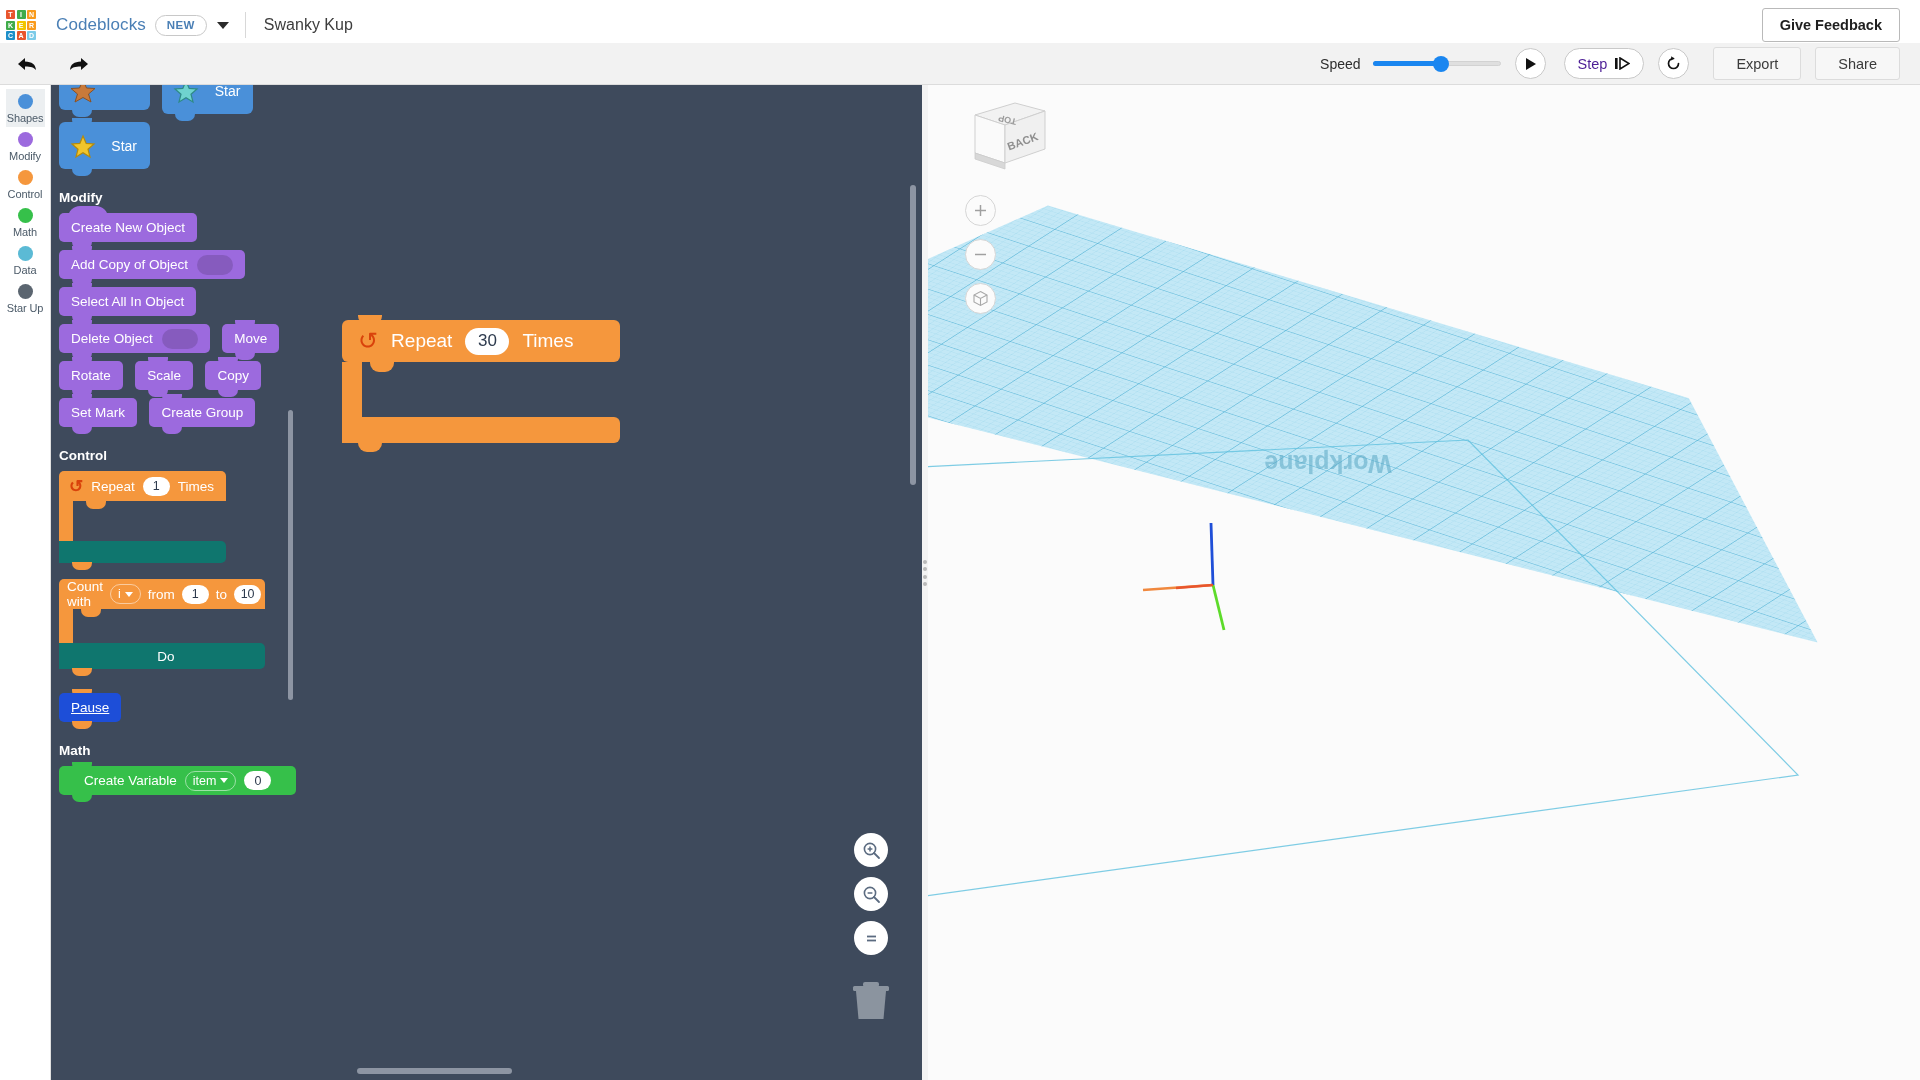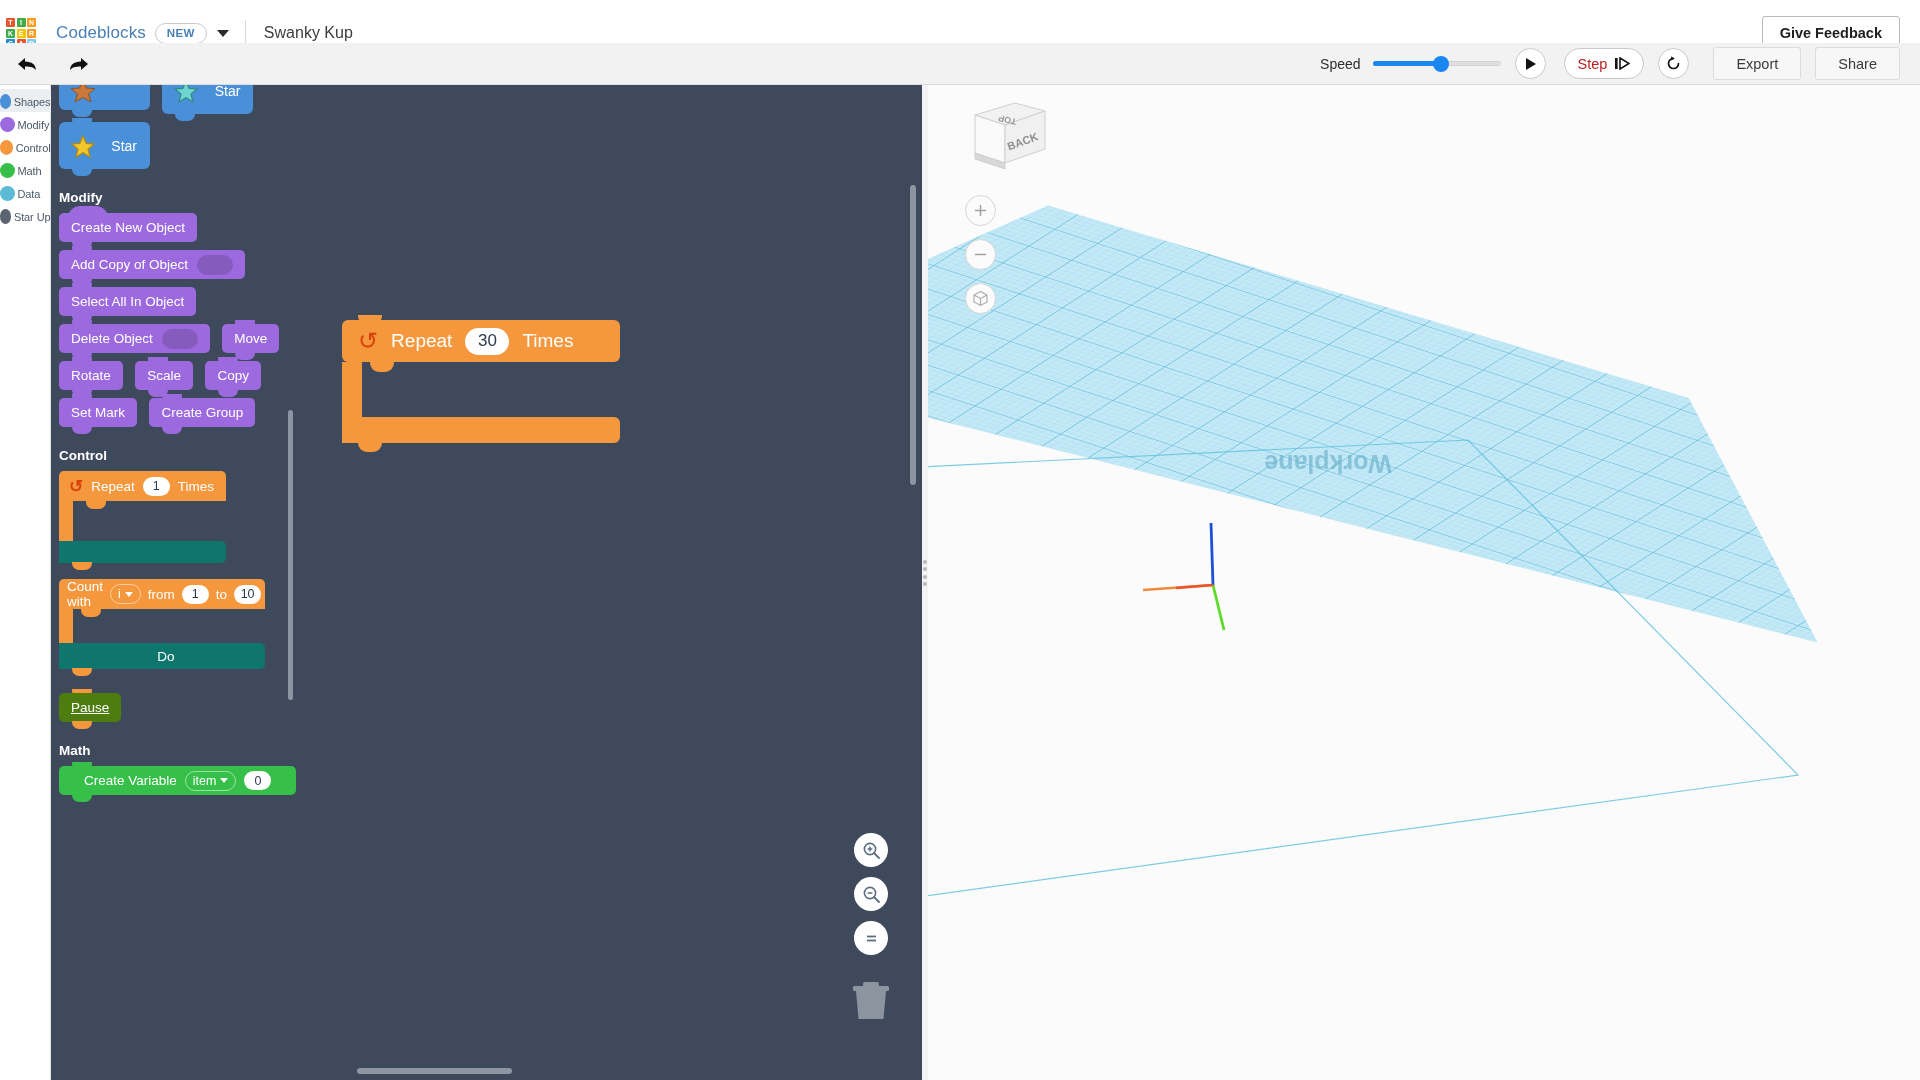--- a/index.html
+++ b/index.html
@@ -8,21 +8,21 @@
     width: 1920px; height: 1080px;
     overflow: hidden;
     font-family: "Liberation Sans", sans-serif;
     background: #ffffff;
     -webkit-font-smoothing: antialiased;
   }
   #app { position: relative; width: 1920px; height: 1080px; }
 
   
   .topbar {
-    position: absolute; left: 0; top: 12px; width: 1920px; height: 43px;
+    position: absolute; left: 0; top: 4px; width: 1920px; height: 43px;
     background: #ffffff; border-bottom: 1px solid #e3e3e3;
     display: flex; align-items: center;
   }
   .logo {
     width: 30px; height: 30px; margin-left: 6px;
     display: grid; grid-template-columns: repeat(3, 9px); grid-template-rows: repeat(3, 9px);
     gap: 1.5px;
   }
   .logo span {
     display: flex; align-items: center; justify-content: center;
@@ -81,38 +81,38 @@
   }
   .round-btn {
     width: 31px; height: 31px; border-radius: 50%; border: 1px solid #c9c9c9;
     background: #fff; display: flex; align-items: center; justify-content: center;
     cursor: pointer;
   }
   .play-btn { margin-right: 18px; }
   .step-btn {
     height: 31px; padding: 0 13px; border-radius: 16px; border: 1px solid #c9c9c9;
     background: #fff; display: flex; align-items: center; gap: 7px;
-    font-size: 14.5px; color: #b91c1c; cursor: pointer; margin-right: 14px;
+    font-size: 14.5px; color: #4c1d95; cursor: pointer; margin-right: 14px;
   }
   .restart-btn { margin-right: 24px; }
   .flat-btn {
     height: 33px; padding: 0 22px; border: 1px solid #dcdcdc; border-radius: 3px;
     background: #f7f7f7; font-size: 14.5px; color: #3b3b3b;
     display: flex; align-items: center; cursor: pointer; margin-right: 14px;
   }
   .flat-btn.last { margin-right: 20px; }
 
   
   .rail {
     position: absolute; left: 0; top: 85px; width: 51px; bottom: 0;
     background: #ffffff; border-right: 1px solid #e0e0e0;
     display: flex; flex-direction: column; align-items: center; padding-top: 4px;
   }
   .rail-item {
-    width: 51px; padding: 5px 0 3px; display: flex; flex-direction: row;
+    width: 39px; padding: 5px 0 3px; display: flex; flex-direction: column;
     align-items: center; gap: 3px; cursor: pointer;
   }
   .rail-item.active { background: #eceff1; }
   .rail-dot { width: 15px; height: 15px; border-radius: 50%; }
   .rail-label { font-size: 11px; color: #4b5a68; white-space: nowrap; letter-spacing: -.1px; }
 
   
   .palette {
     position: absolute; left: 51px; top: 85px; width: 246px; bottom: 0;
     background: #3e4a5c; overflow: hidden;
@@ -134,21 +134,21 @@
   }
   .blk-body {
     position: relative; border-radius: 5px;
     display: flex; align-items: center; color: #fff; font-size: 13.5px;
     padding: 0 12px; height: 30px; white-space: nowrap;
   }
   .blk.shape .blk-body { background: #4a90d9; width: 91px; height: 47px; border-radius: 6px; padding: 0 9px; }
   .blk.shape .notch-top, .blk.shape .notch-bot { background: #4a90d9; }
   .blk.modify .blk-body { background: #9c6ade; height: 29px; }
   .blk.modify .notch-top, .blk.modify .notch-bot { background: #9c6ade; }
-  .blk.ctrl  .blk-body { background: #4d7c0f; height: 29px; text-decoration: underline; }
+  .blk.ctrl  .blk-body { background: #1d4ed8; height: 29px; text-decoration: underline; }
   .blk.ctrl  .notch-top, .blk.ctrl .notch-bot { background: #f5973d; }
   .blk.math  .blk-body { background: #36c04a; height: 29px; }
   .blk.math  .notch-top, .blk.math .notch-bot { background: #36c04a; }
 
   .blk-hump {
     position: absolute; left: 9px; top: -7px; width: 40px; height: 12px;
     background: #9c6ade; border-radius: 14px 14px 0 0;
   }
   .slot-pill {
     width: 36px; height: 20px; border-radius: 11px; background: rgba(0,0,0,.14);

